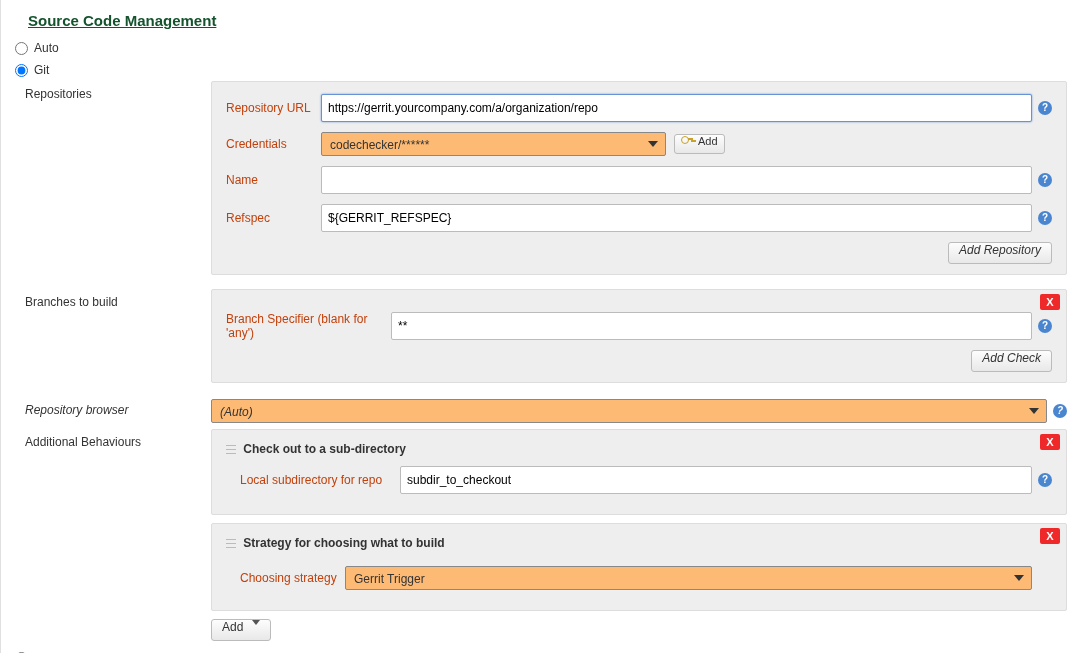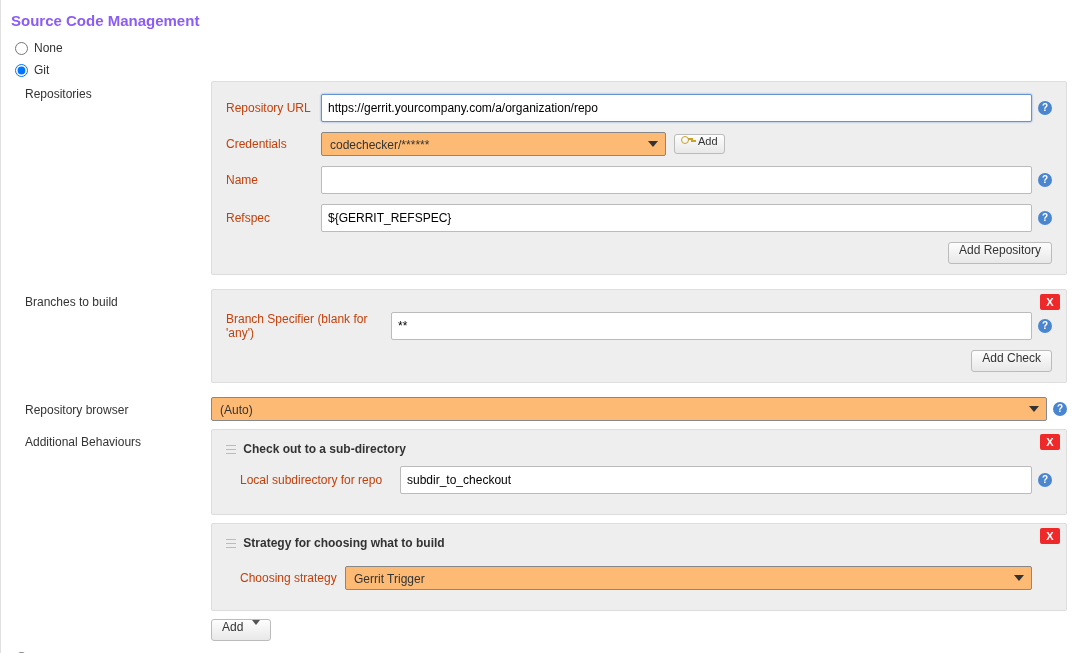--- a/index.html
+++ b/index.html
@@ -12,22 +12,23 @@
     background: #fff;
     width: 1077px;
   }
   .page {
     padding: 8px 10px;
     border-left: 1px solid #e0e0e0;
   }
   h3.section-title {
     font-size: 15px;
     font-weight: bold;
-    margin: 4px 0 8px 0;
-    color: #8b5cf6;
+    margin: 4px 0 8px 17px;
+    color: #14532d;
+    text-decoration: underline;
   }
   .radio-option {
     display: flex;
     align-items: center;
     gap: 6px;
     padding: 4px 0;
     margin-left: 4px;
   }
   .radio-option input[type="radio"] {
     margin: 0;
@@ -133,20 +134,21 @@
     display: inline-block;
     margin-left: 4px;
     width: 0; height: 0;
     border-left: 4px solid transparent;
     border-right: 4px solid transparent;
     border-top: 5px solid #555;
   }
   .btn-row-right {
     text-align: right;
     margin-top: 4px;
+    font-style: italic;
   }
   .help-icon {
     width: 14px;
     height: 14px;
     border-radius: 50%;
     background: #4a86cf;
     color: #fff;
     font-weight: bold;
     font-size: 10px;
     line-height: 14px;
@@ -235,21 +237,21 @@
 </style>
 </head>
 <body>
 
 <div class="page">
 
   <h3 class="section-title">Source Code Management</h3>
 
   <div class="radio-option">
     <input type="radio" name="scm" style="">
-    <label>None</label>
+    <label>Auto</label>
   </div>
 
   <div class="radio-option">
     <input type="radio" name="scm" checked="" style="">
     <label>Git</label>
   </div>
 
   <div class="git-block">
 
     <div class="form-row">
@@ -317,21 +319,21 @@
             <div class="btn-row-right">
               <span class="btn">
                 <span>Add Check</span>
               </span>
             </div>
           </div>
         </div>
       </div>
     </div>
 
-    <div class="form-row" style="align-items:flex-start;">
+    <div class="form-row" style="align-items:flex-end;font-style:italic;">
       <div class="left-label">Repository browser</div>
       <div class="right-content" style="display:flex;align-items:center;">
         <div class="select-wrap" style="flex:1;">
           <div class="select-box">(Auto)</div>
           <div class="caret"></div>
         </div>
         <div class="help-icon">?</div>
       </div>
     </div>
 

